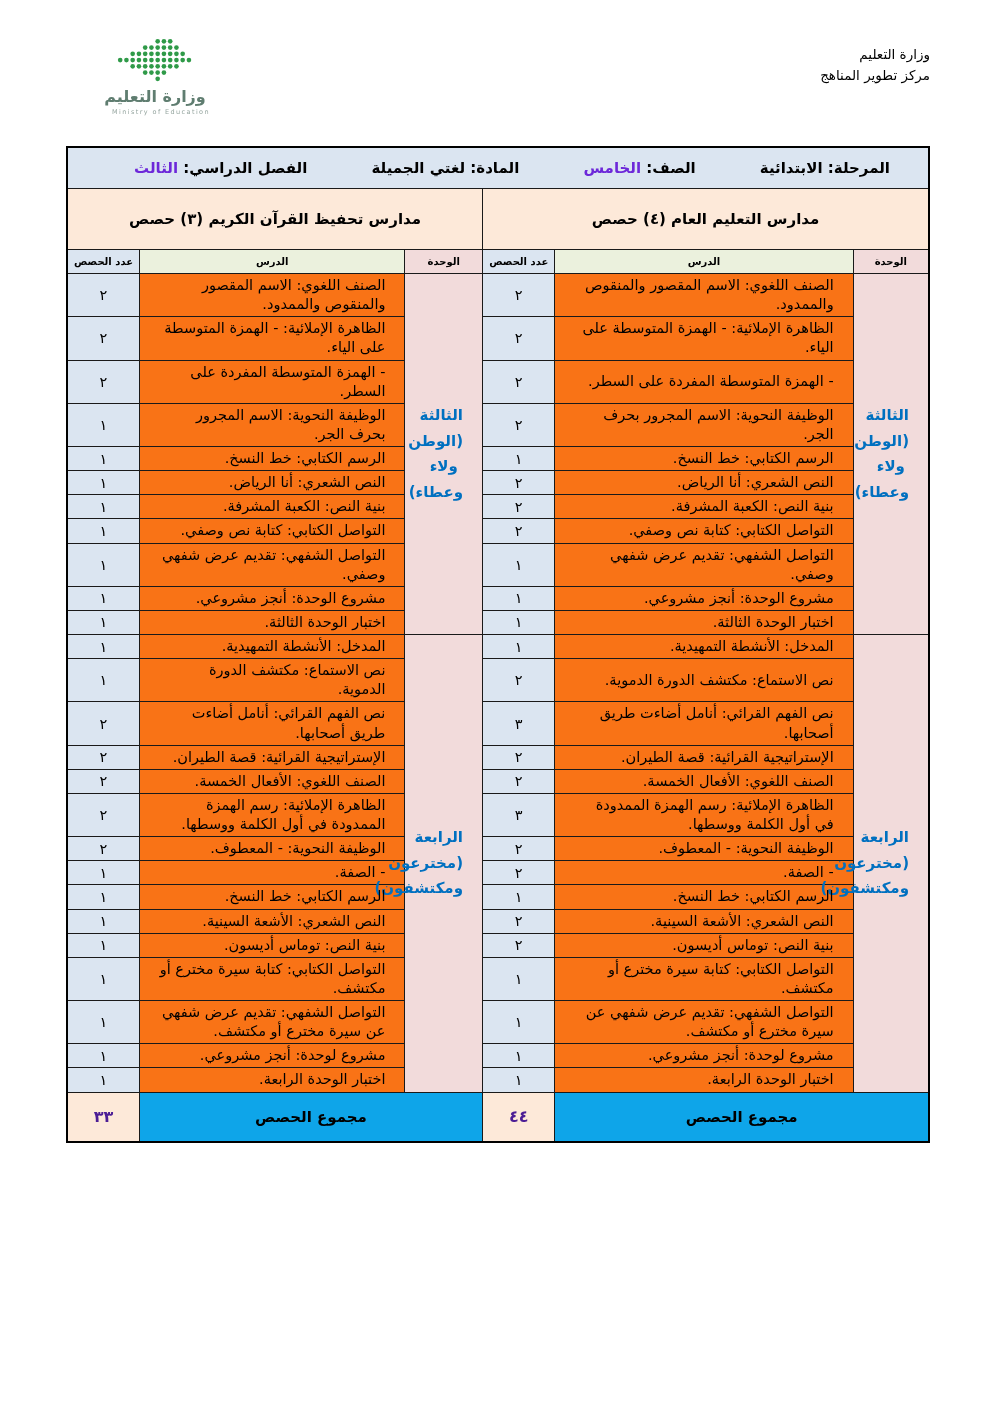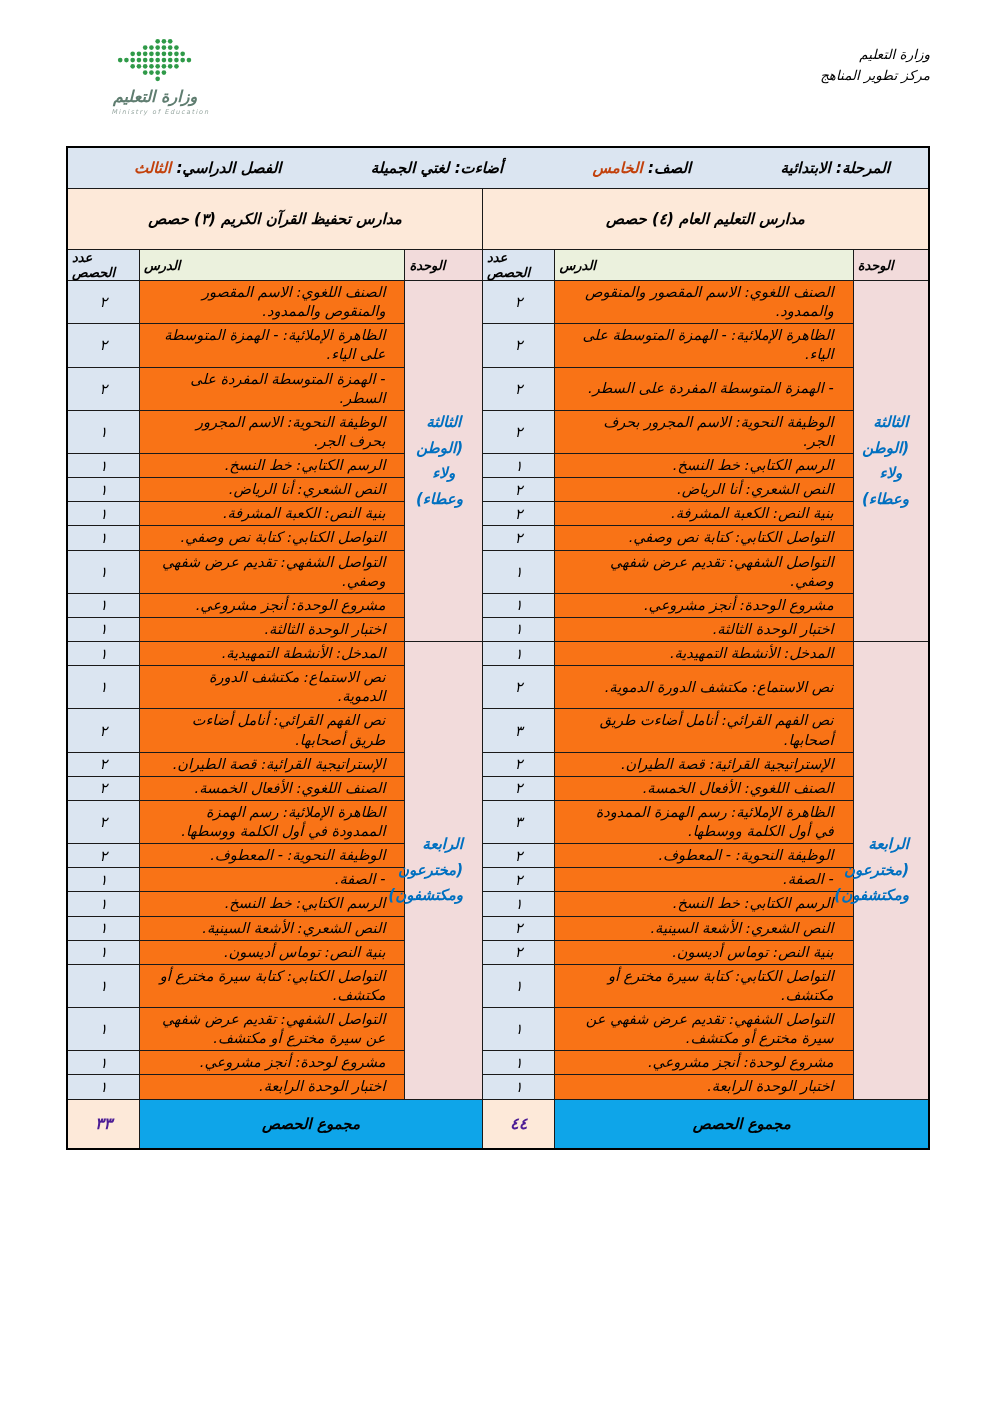--- a/index.html
+++ b/index.html
@@ -11,21 +11,20 @@
     font-family: "DejaVu Sans", sans-serif;
     direction: rtl;
     color: #000;
   }
   .page {
     position: relative;
     width: 992px;
     height: 1403px;
     padding-top: 36px;
     overflow: hidden;
-    font-style: italic;
   }
   
   .top-header {
     display: flex;
     justify-content: space-between;
     align-items: flex-start;
     padding: 0 62px 0 100px;
   }
   .ministry-text {
     font-size: 13.5px;
@@ -67,33 +66,33 @@
     vertical-align: middle;
   }
   .info-cell { background: #dbe5f1; padding: 11px 0; }
   .info-flex {
     display: flex;
     justify-content: space-between;
     padding: 0 38px 0 66px;
     font-weight: bold;
     font-size: 15px;
   }
-  .red { color: #c2410c; margin-top: 20px; }
+  .red { color: #6d28d9; margin-top: 20px; }
   .school-cell {
     background: #fde9d9;
     font-weight: bold;
     text-align: center;
     padding: 21px 6px;
     font-size: 15px;
   }
   .colhead {
     font-weight: bold;
-    text-align: left;
-    padding: 0 4px;
-    font-size: 13px;
+    text-align: center;
+    padding: 6px 4px;
+    font-size: 10px;
   }
   .bg-blue  { background: #dbe5f1; }
   .bg-green { background: #ebf1dd; }
   .bg-rose  { background: #f2dbdb; }
   .lesson-cell {
     background: #f97316;
     padding: 2px 19px;
     line-height: 1.32;
   }
   .count-cell {
@@ -197,21 +196,21 @@
         <col style="width:9.0%">
         <col style="width:30.8%">
         <col style="width:8.4%">
       </colgroup>
       <thead>
         <tr>
           <td colspan="6" class="info-cell">
             <div class="info-flex">
               <span><span>المرحلة:</span> <span>الابتدائية</span></span>
               <span><span>الصف:</span> <span class="red">الخامس</span></span>
-              <span><span>أضاءت:</span> <span>لغتي الجميلة</span></span>
+              <span><span>المادة:</span> <span>لغتي الجميلة</span></span>
               <span><span>الفصل الدراسي:</span> <span class="red">الثالث</span></span>
             </div>
           </td>
         </tr>
         <tr>
           <td colspan="3" class="school-cell">مدارس التعليم العام (٤) حصص</td>
           <td colspan="3" class="school-cell">مدارس تحفيظ القرآن الكريم (٣) حصص</td>
         </tr>
         <tr>
           <td class="colhead bg-rose">الوحدة</td>

